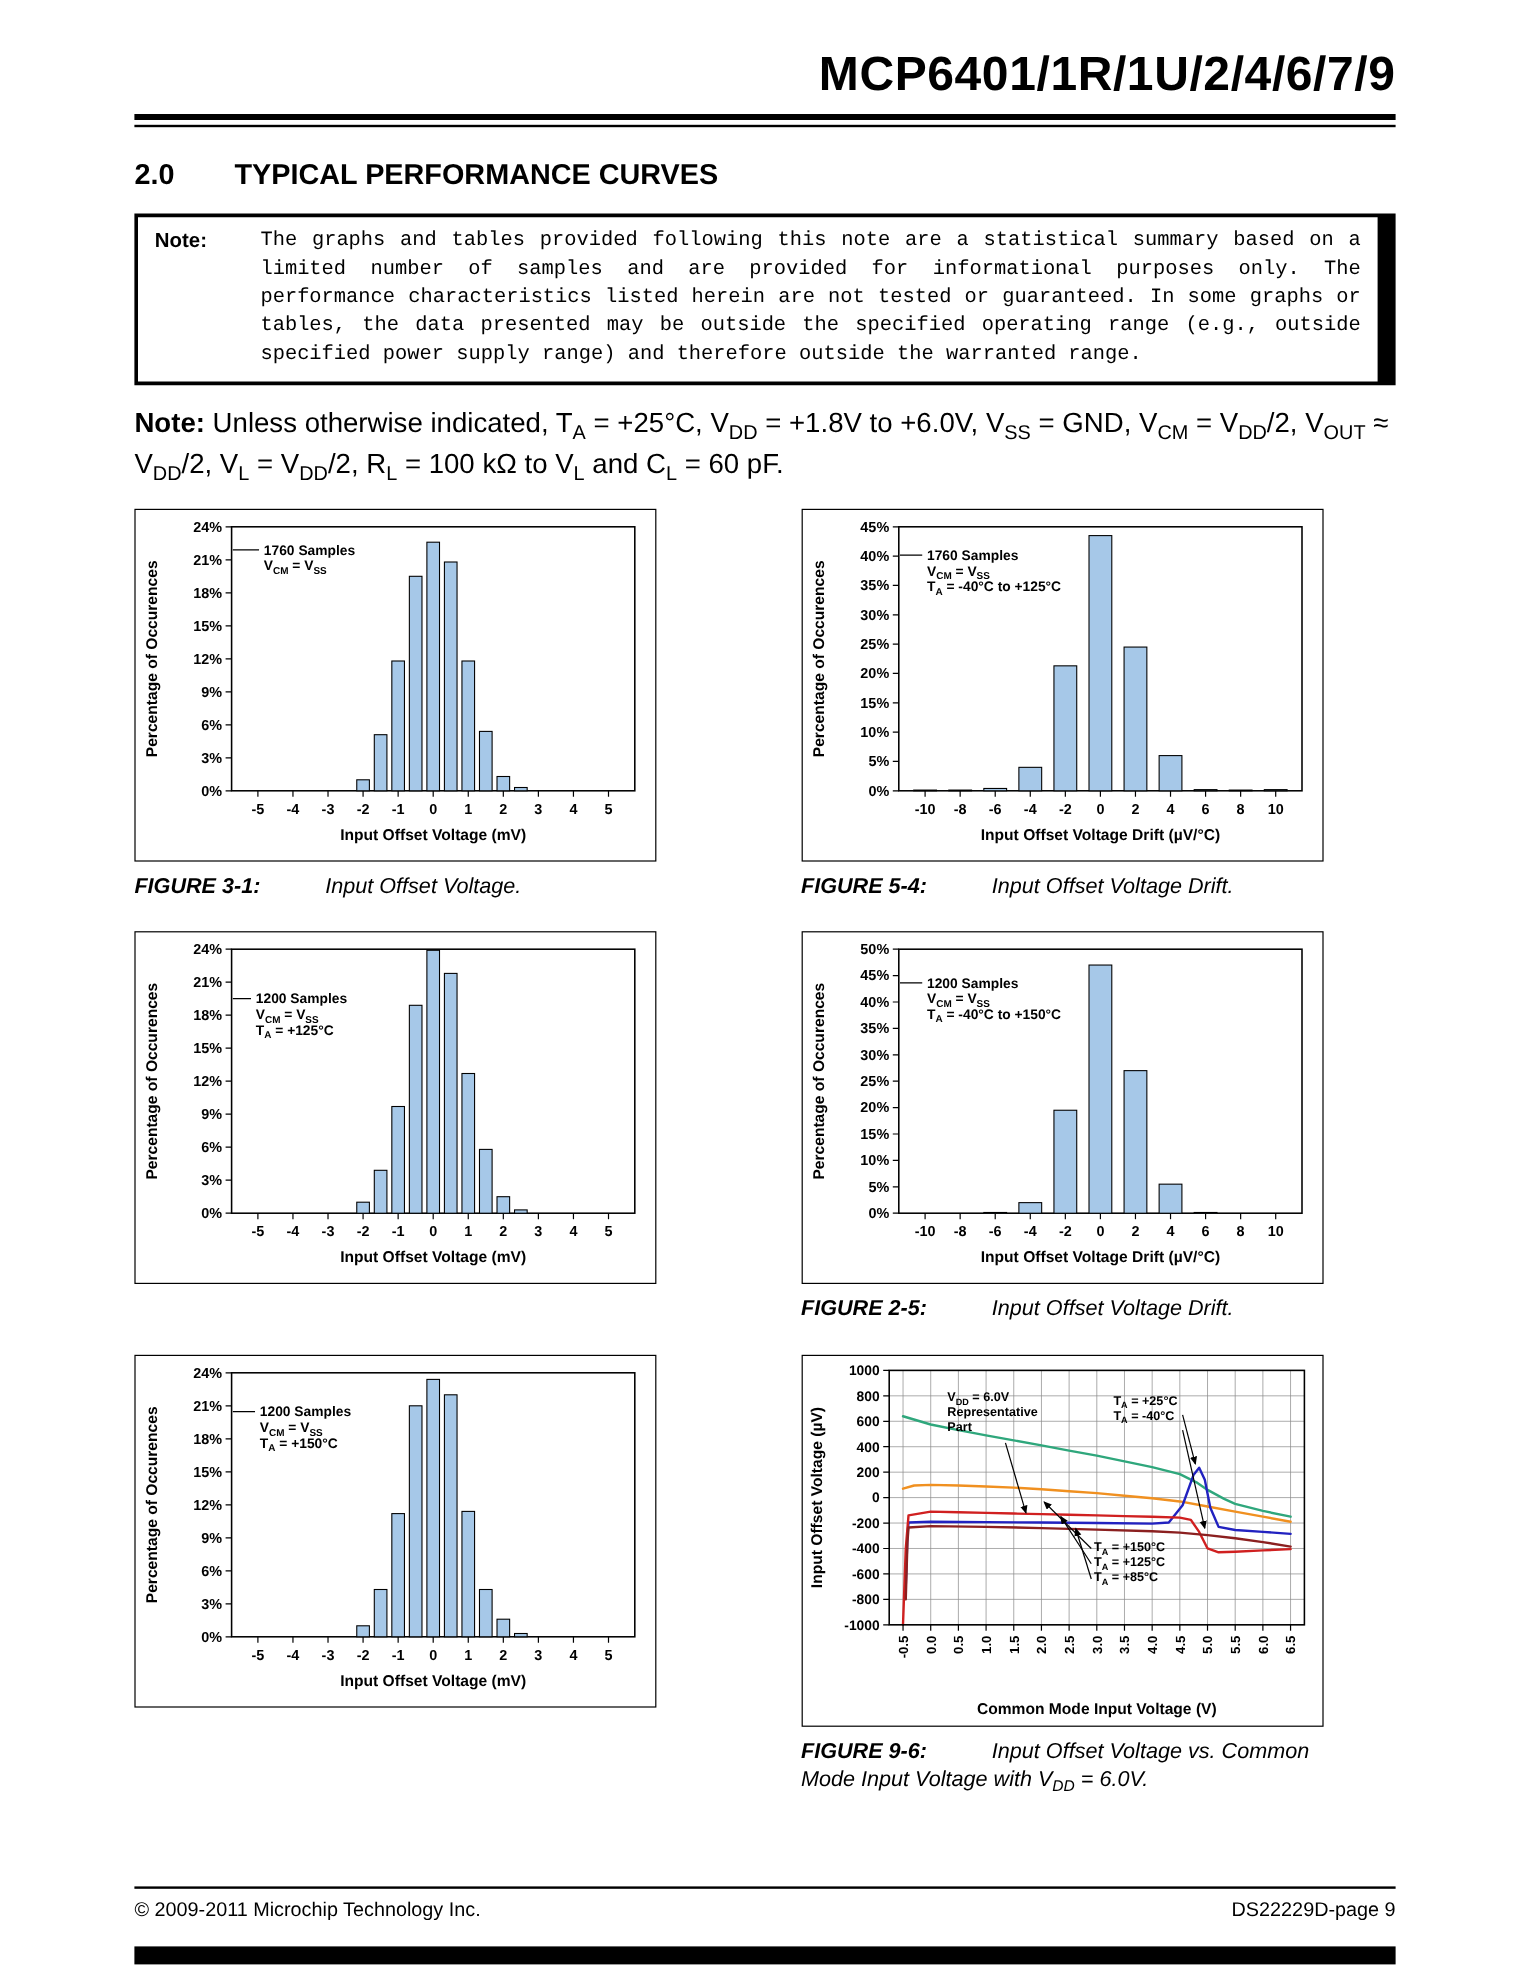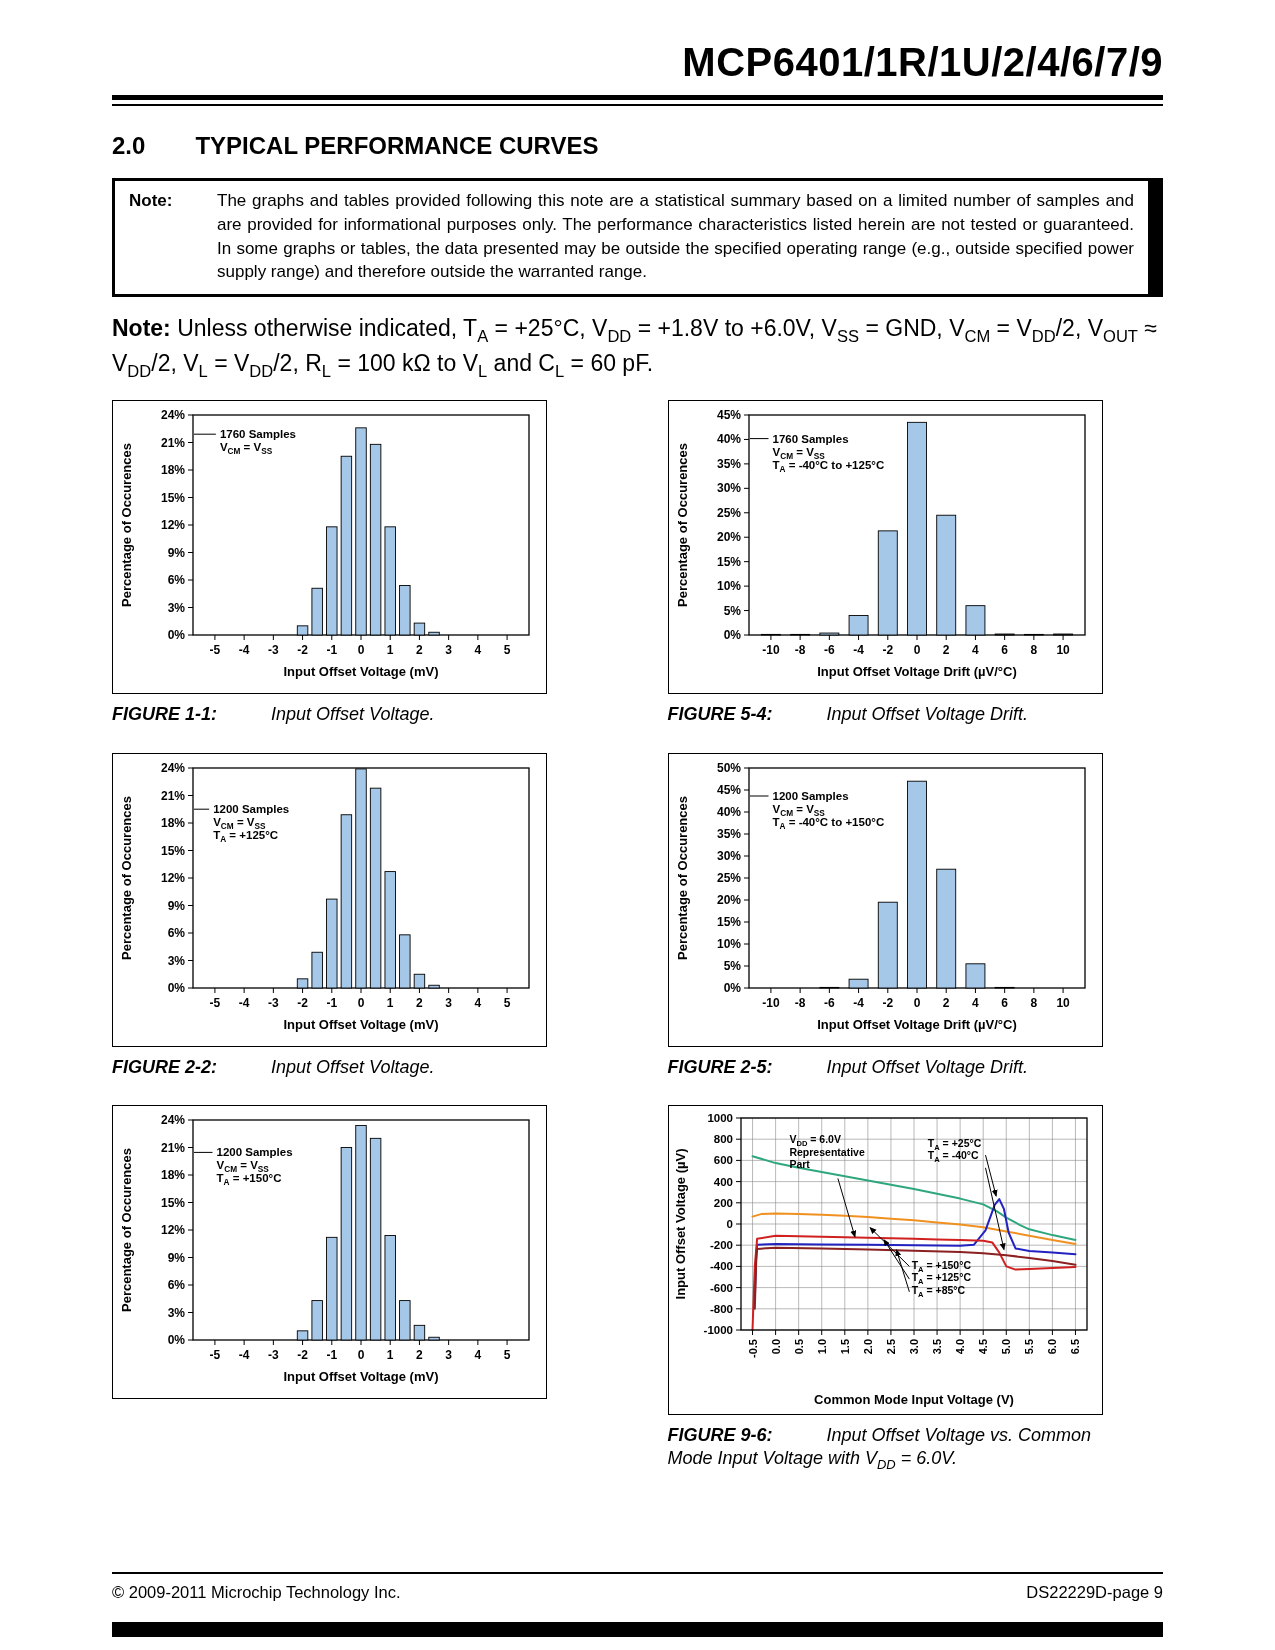--- a/index.html
+++ b/index.html
@@ -7,21 +7,21 @@
   body { font-family:"Liberation Sans","DejaVu Sans",sans-serif; color:#000; }
   .page { position:relative; width:1275px; height:1650px; margin:0 auto; background:#fff; padding:40px 112px 0 112px; overflow:hidden; }
 
   .title { font-size:40px; font-weight:bold; text-align:right; letter-spacing:0.5px; }
   .double-rule { margin-top:10px; height:11px; border-top:5px solid #000; border-bottom:2px solid #000; }
 
   .section-heading { margin-top:26px; font-size:24px; font-weight:bold; display:flex; gap:50px; }
 
   .note-box { margin-top:18px; border:3px solid #000; border-right:15px solid #000; padding:8px 14px 10px 14px; display:grid; grid-template-columns:88px 1fr; font-size:17px; line-height:1.4; }
   .note-label { font-weight:bold; }
-  .note-text { text-align:justify; }
+  .note-text { text-align:justify;font-family:Liberation Mono, monospace; }
 
   .conditions { margin-top:14px; font-size:23px; line-height:1.5; }
   .cond-label { font-weight:bold; }
   sub { font-size:72%; line-height:0; }
 
   .charts { margin-top:20px; display:grid; grid-template-columns:1fr 1fr; column-gap:60px; row-gap:26px; }
   figure { width:435px; }
   .chart-frame { width:435px; border:1.5px solid #000; background:#fff; }
   .chart-frame svg { display:block; }
   figcaption { margin-top:9px; font-size:18px; font-style:italic; line-height:1.3; }
@@ -113,21 +113,21 @@
             <rect x="301.175652173913" y="222.08333333333334" width="10.518260869565216" height="11.916666666666668" fill="#a6c8e8" stroke="#000" stroke-width="0.9"></rect>
             <rect x="315.78434782608696" y="231.25" width="10.518260869565216" height="2.7499999999999996" fill="#a6c8e8" stroke="#000" stroke-width="0.9"></rect>
             <line x1="81" y1="33.2" x2="102.88" y2="33.2" stroke="#000" stroke-width="1"></line>
             <text x="106.88" y="37.2" font-size="11.5" font-weight="bold" fill="#000"><tspan>1760 Samples</tspan></text>
             <text x="106.88" y="50.2" font-size="11.5" font-weight="bold" fill="#000"><tspan>V</tspan><tspan dy="3" font-size="72%">CM</tspan><tspan dy="-3"> = V</tspan><tspan dy="3" font-size="72%">SS</tspan></text>
             <text x="248" y="275" font-size="13" font-weight="bold" fill="#000" text-anchor="middle"><tspan>Input Offset Voltage (mV)</tspan></text>
             <text x="0" y="0" font-size="13" font-weight="bold" fill="#000" text-anchor="middle" transform="translate(18 124) rotate(-90)"><tspan>Percentage of Occurences</tspan></text>
           </svg>
       </div>
       <figcaption>
-        <span class="fig-label">FIGURE 1-1:</span><span class="fig-caption">Input Offset Voltage.</span>
+        <span class="fig-label">FIGURE 3-1:</span><span class="fig-caption">Input Offset Voltage.</span>
       </figcaption>
     </figure>
 
     <figure>
       <div class="chart-frame">
         <svg id="chart-1" viewBox="0 0 432 292" width="432" height="292">
             <rect x="80" y="14" width="336" height="220" fill="#fff" stroke="#000" stroke-width="1.3"></rect>
             <line x1="75" y1="234" x2="80" y2="234" stroke="#000" stroke-width="1"></line>
             <text x="72" y="238" font-size="12" font-weight="bold" fill="#000" text-anchor="end"><tspan>0%</tspan></text>
             <line x1="75" y1="209.55555555555554" x2="80" y2="209.55555555555554" stroke="#000" stroke-width="1"></line>
@@ -249,23 +249,20 @@
             <rect x="301.175652173913" y="220.25" width="10.518260869565216" height="13.75" fill="#a6c8e8" stroke="#000" stroke-width="0.9"></rect>
             <rect x="315.78434782608696" y="231.25" width="10.518260869565216" height="2.7499999999999996" fill="#a6c8e8" stroke="#000" stroke-width="0.9"></rect>
             <line x1="81" y1="55.2" x2="96.16" y2="55.2" stroke="#000" stroke-width="1"></line>
             <text x="100.16" y="59.2" font-size="11.5" font-weight="bold" fill="#000"><tspan>1200 Samples</tspan></text>
             <text x="100.16" y="72.2" font-size="11.5" font-weight="bold" fill="#000"><tspan>V</tspan><tspan dy="3" font-size="72%">CM</tspan><tspan dy="-3"> = V</tspan><tspan dy="3" font-size="72%">SS</tspan></text>
             <text x="100.16" y="85.2" font-size="11.5" font-weight="bold" fill="#000"><tspan>T</tspan><tspan dy="3" font-size="72%">A</tspan><tspan dy="-3"> = +125°C</tspan></text>
             <text x="248" y="275" font-size="13" font-weight="bold" fill="#000" text-anchor="middle"><tspan>Input Offset Voltage (mV)</tspan></text>
             <text x="0" y="0" font-size="13" font-weight="bold" fill="#000" text-anchor="middle" transform="translate(18 124) rotate(-90)"><tspan>Percentage of Occurences</tspan></text>
           </svg>
       </div>
-      <figcaption>
-        <span class="fig-label">FIGURE 2-2:</span><span class="fig-caption">Input Offset Voltage.</span>
-      </figcaption>
     </figure>
 
     <figure>
       <div class="chart-frame">
         <svg id="chart-3" viewBox="0 0 432 292" width="432" height="292">
             <rect x="80" y="14" width="336" height="220" fill="#fff" stroke="#000" stroke-width="1.3"></rect>
             <line x1="75" y1="234" x2="80" y2="234" stroke="#000" stroke-width="1"></line>
             <text x="72" y="238" font-size="12" font-weight="bold" fill="#000" text-anchor="end"><tspan>0%</tspan></text>
             <line x1="75" y1="212" x2="80" y2="212" stroke="#000" stroke-width="1"></line>
             <text x="72" y="216" font-size="12" font-weight="bold" fill="#000" text-anchor="end"><tspan>5%</tspan></text>

